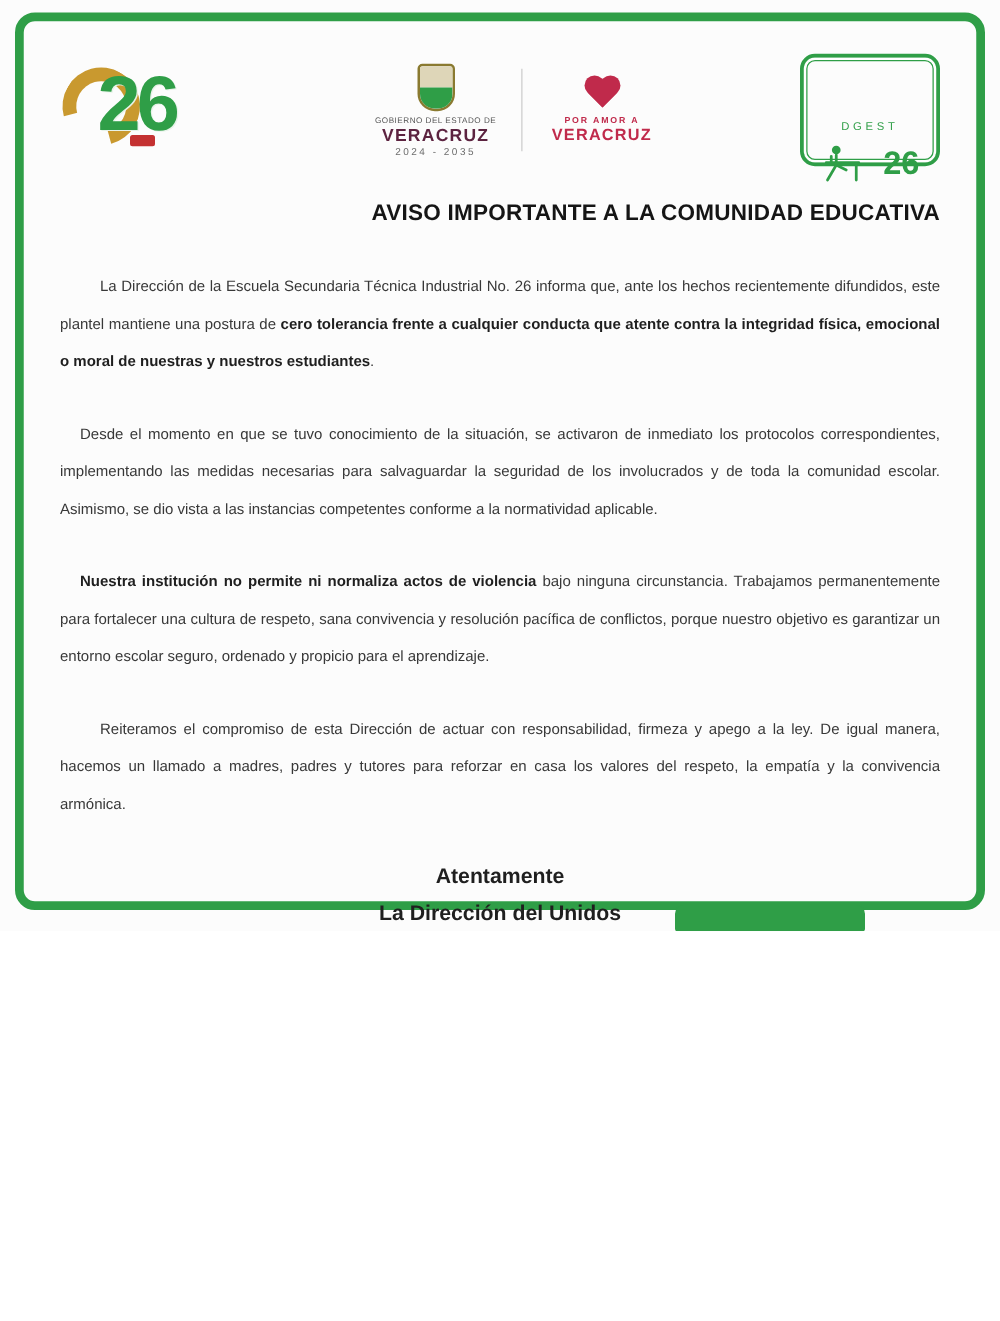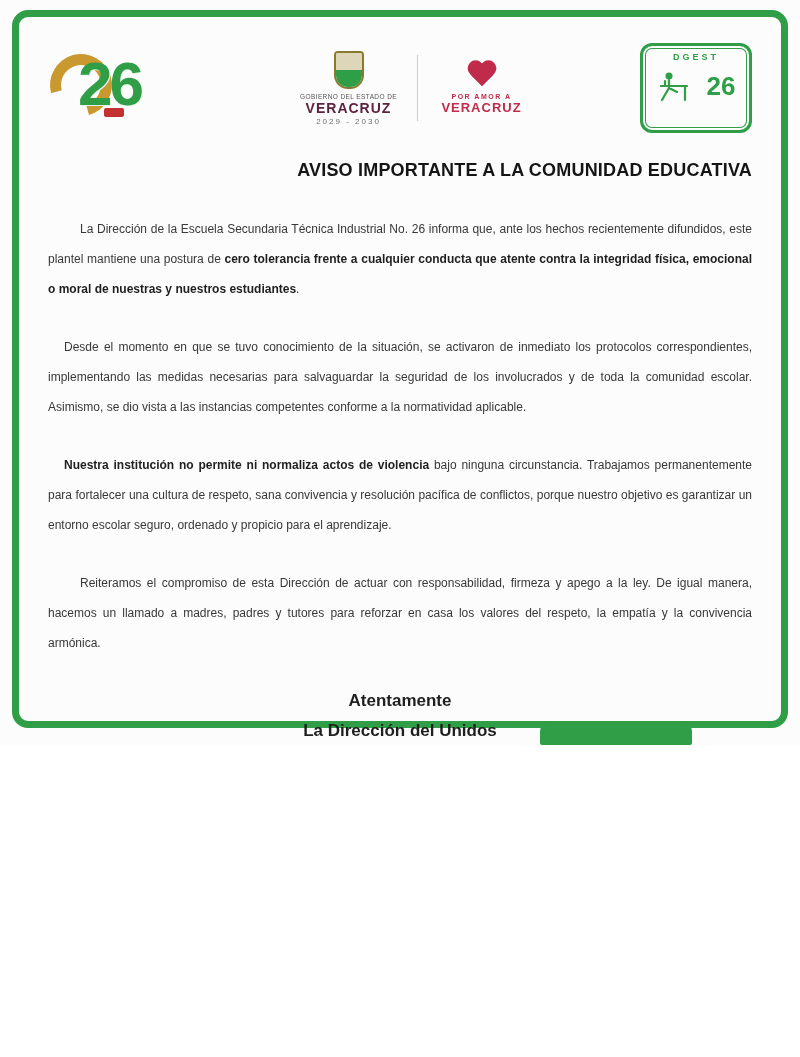--- a/index.html
+++ b/index.html
@@ -112,23 +112,24 @@
   .logo-right{
     width:112px;height:90px;
     border:3px solid var(--border_green,#2f9e47);
     border-radius:12px;
     box-shadow:inset 0 0 0 2px #ffffff, inset 0 0 0 3px var(--border_green,#2f9e47);
     display:flex;flex-direction:column;align-items:center;
     padding-top:6px;
     flex:0 0 auto;
   }
   .dgest-top{
-    font-size:9px;font-weight:700;
+    font-size:9px;font-weight:400;
     color:var(--border_green,#2f9e47);
     letter-spacing:3px;
+    margin-top:44px;
   }
   .dgest-mid{
     display:flex;align-items:center;gap:6px;margin-top:8px;
   }
   .dgest-num{
     font-size:26px;font-weight:800;
     color:var(--border_green,#2f9e47);
   }
 
   
@@ -188,21 +189,21 @@
       </div>
 
       <div class="logo-center">
         <div class="gov">
           <div class="shield">
             <div class="shield-top"></div>
             <div class="shield-bottom"></div>
           </div>
           <div class="gov-small">GOBIERNO DEL ESTADO DE</div>
           <div class="gov-name">VERACRUZ</div>
-          <div class="gov-years">2029 - 2030</div>
+          <div class="gov-years">2024 - 2035</div>
         </div>
         <div class="center-divider"></div>
         <div class="amor">
           <div class="heart"></div>
           <div class="amor-small">POR AMOR A</div>
           <div class="amor-name">VERACRUZ</div>
         </div>
       </div>
 
       <div class="logo-right">

